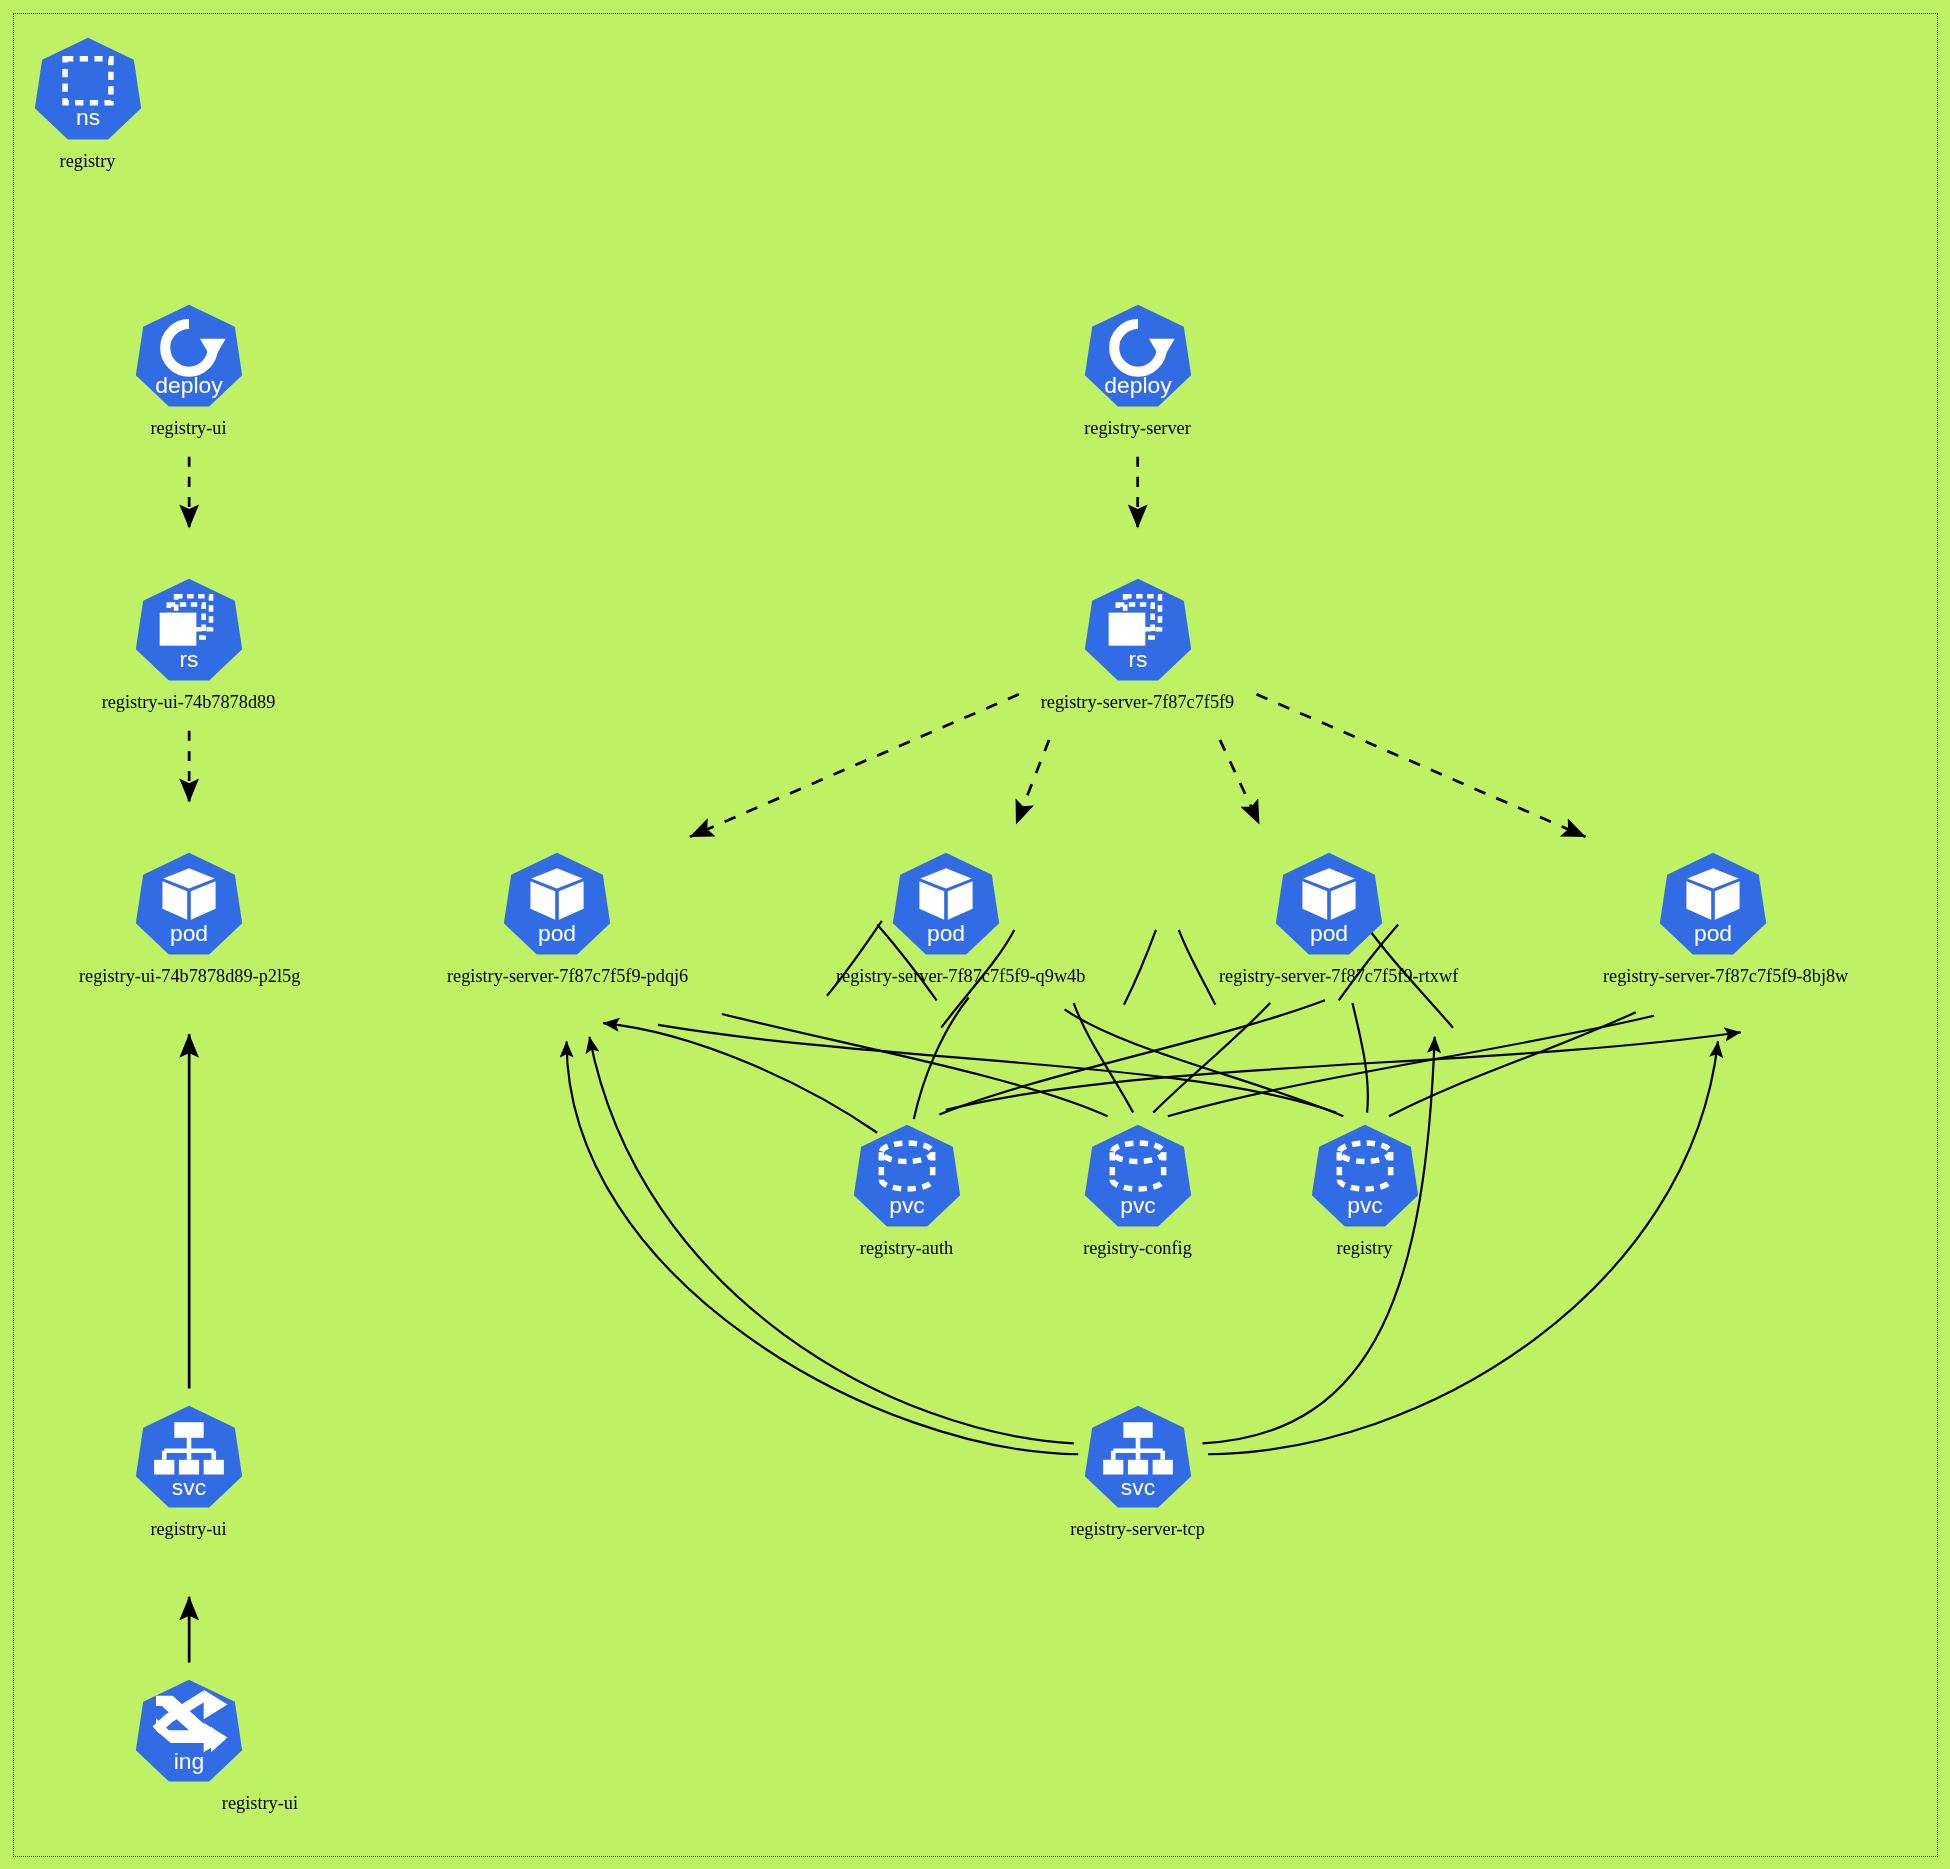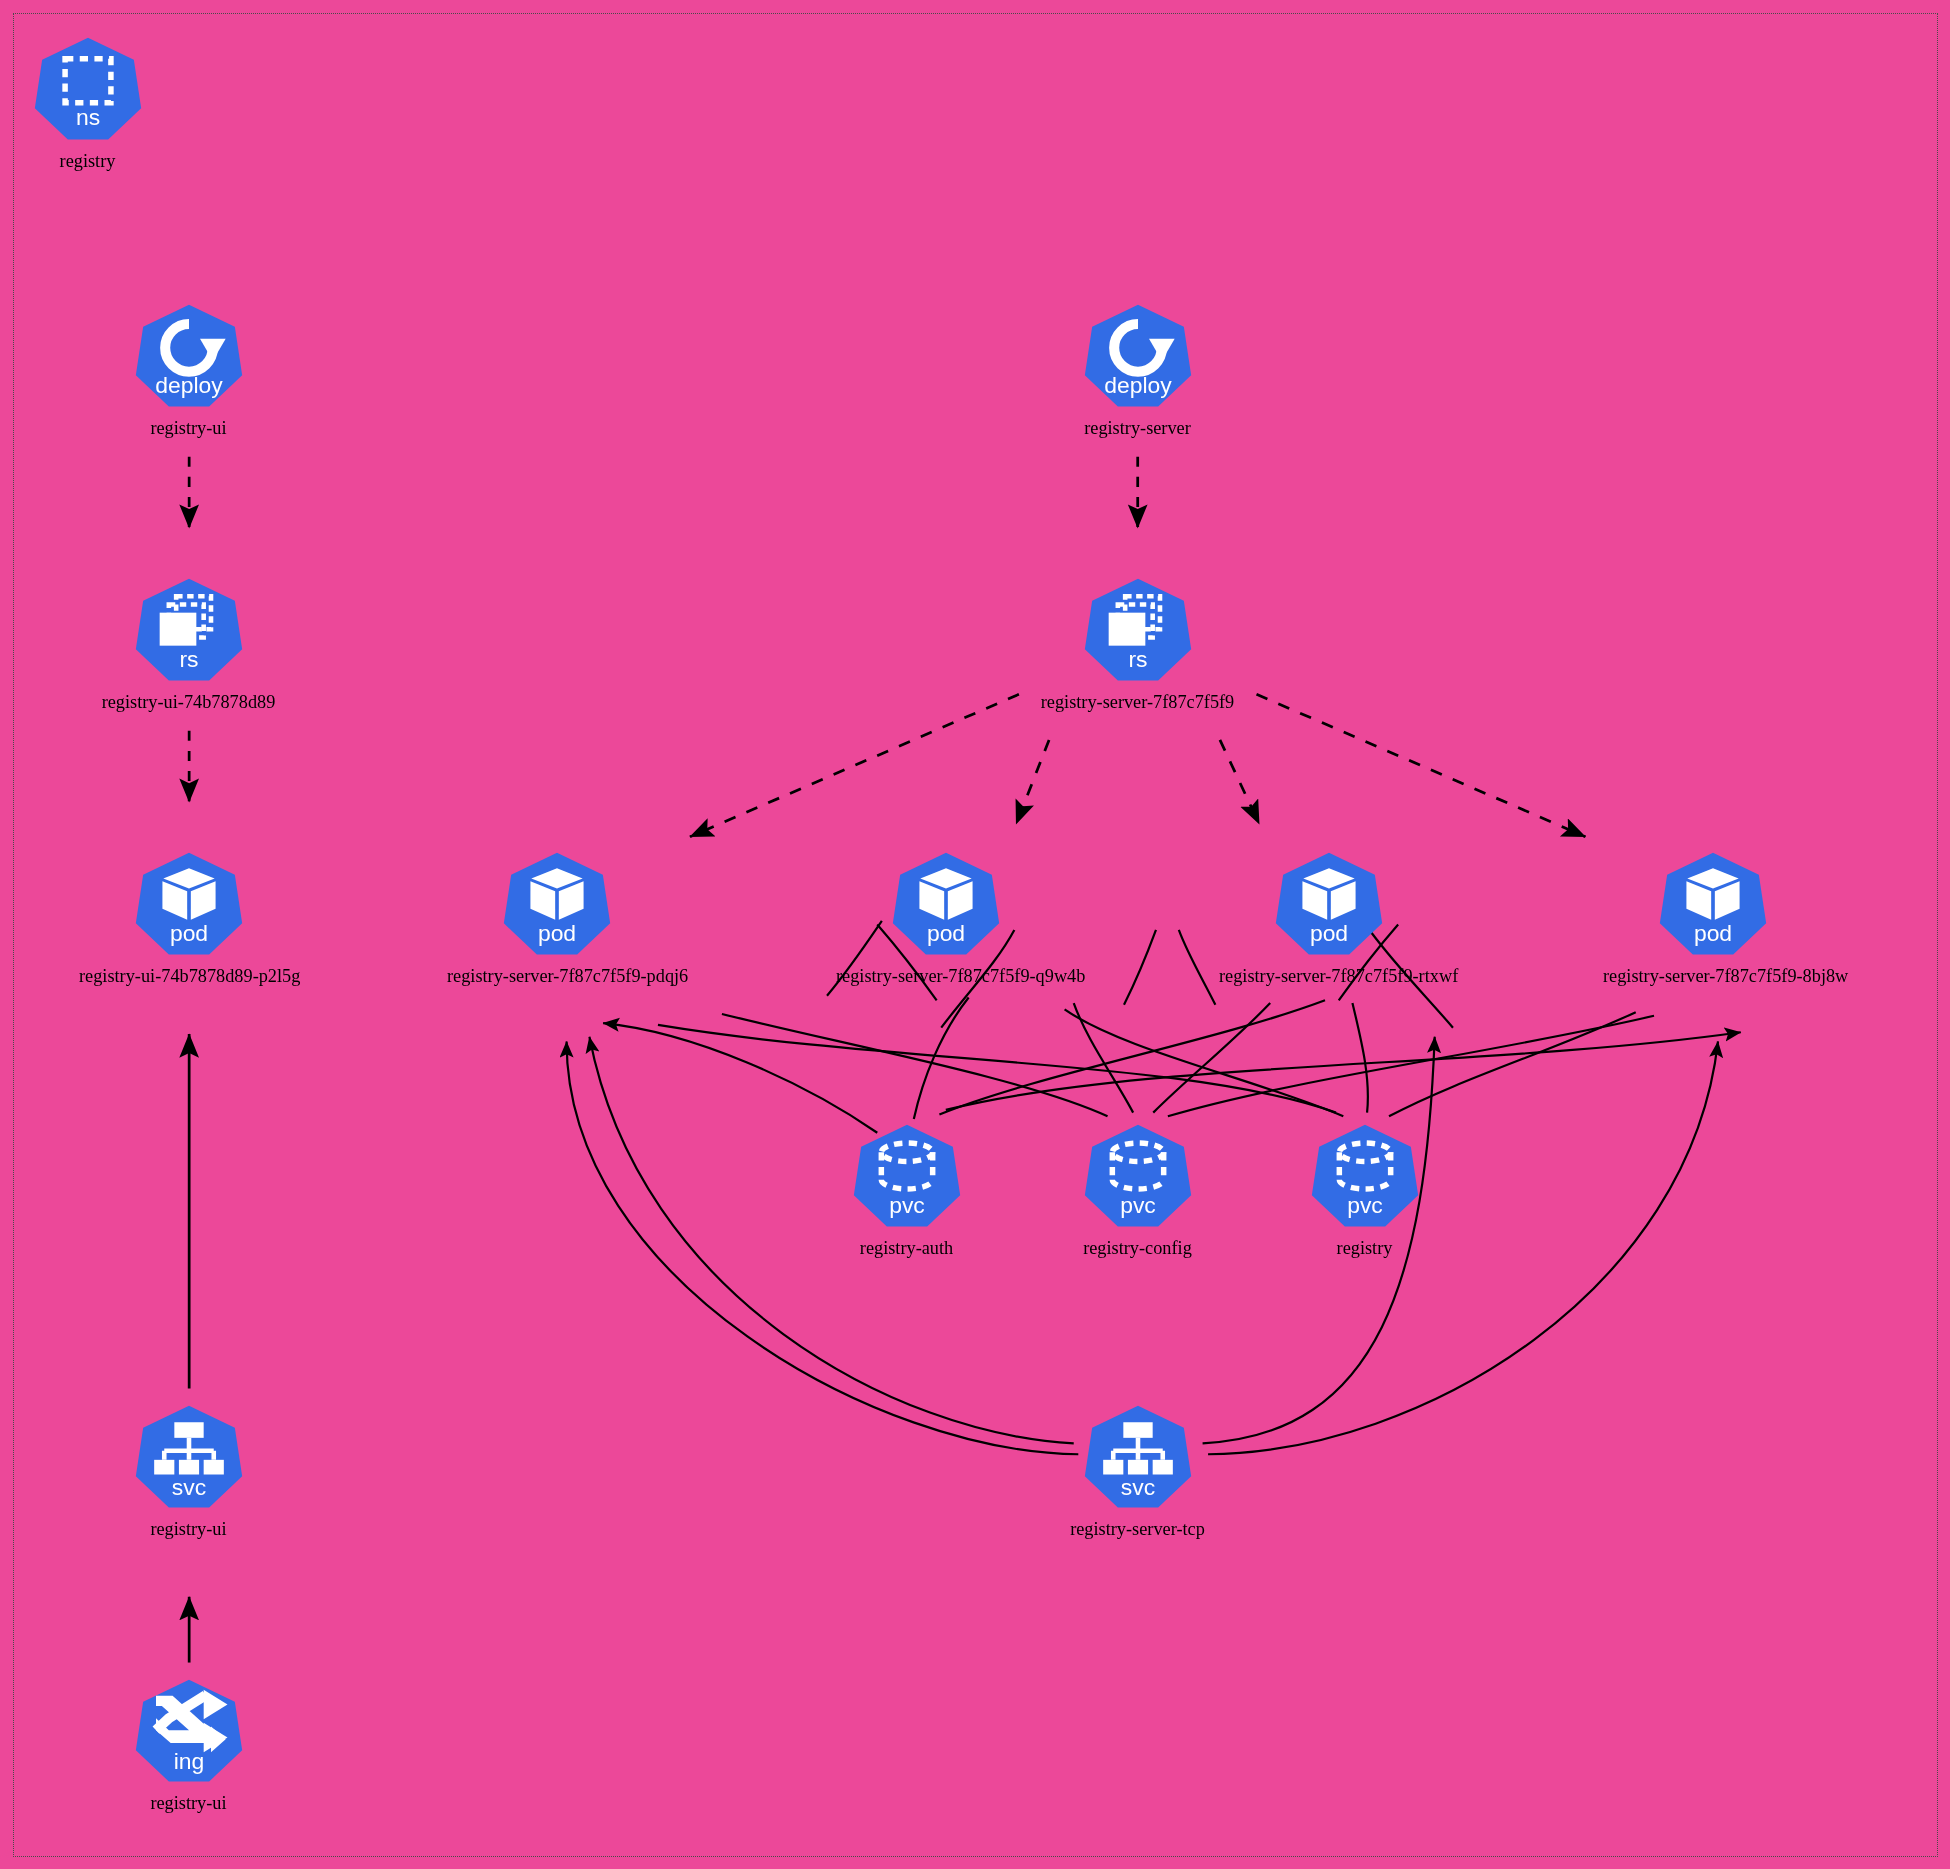--- a/index.html
+++ b/index.html
@@ -7,21 +7,21 @@
     padding: 0;
     background: #ffffff;
   }
   body {
     font-family: "Liberation Serif", serif;
   }
   #canvas {
     position: relative;
     width: 1951px;
     height: 1869px;
-    background: #ec4899;
+    background: #bef264;
     box-sizing: border-box;
   }
   #frame {
     position: absolute;
     left: 12.8px;
     top: 12.8px;
     width: 1925px;
     height: 1844px;
     border: 1.8px dotted #4a4a4a;
     box-sizing: border-box;
@@ -366,21 +366,21 @@
         <path d="M33 52 L33 62 M60 52 L60 62 M87 52 L87 62" stroke="#ffffff" stroke-width="5"></path>
         <rect x="22" y="62" width="22" height="16" fill="#ffffff"></rect>
         <rect x="49" y="62" width="22" height="16" fill="#ffffff"></rect>
         <rect x="76" y="62" width="22" height="16" fill="#ffffff"></rect>
         <text class="kind-text" x="60" y="100" text-anchor="middle">svc</text>
       </svg>
     </div>
     <div class="node-label">registry-server-tcp</div>
   </div>
 
-  <div class="node" style="left:189px; top:1677px;">
+  <div class="node" style="left:189px; top:1677px;text-align:right;">
     <div class="glyphwrap">
       <svg width="110" height="110" viewBox="0 0 120 120">
         <path d="M60 3 L110 27 L118 80 L82 114 L38 114 L2 80 L10 27 Z" fill="#326CE5"></path>
         <path d="M24 26 L42 26 L84 64 L84 54 L100 68 L84 82 L84 72 L40 72 L24 58 L24 45 L38 58 L60 58 Z" fill="#ffffff"></path>
         <path d="M24 26 L40 26 L80 62" stroke="#ffffff" stroke-width="11" fill="none"></path>
         <path d="M24 58 L38 45 L78 20" stroke="#ffffff" stroke-width="11" fill="none"></path>
         <path d="M76 14 L102 30 L76 46 Z" fill="#ffffff"></path>
         <path d="M76 50 L102 66 L76 82 Z" fill="#ffffff"></path>
         <text class="kind-text" x="60" y="100" text-anchor="middle">ing</text>
       </svg>

